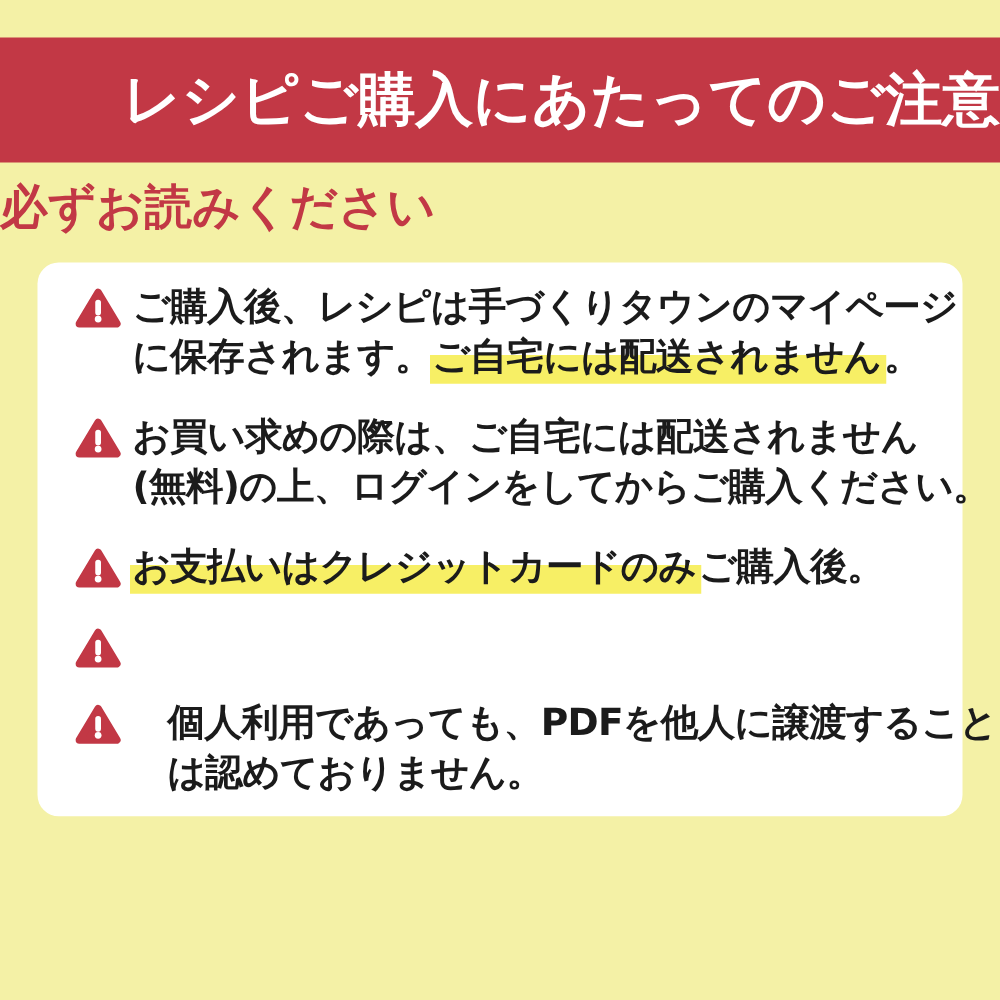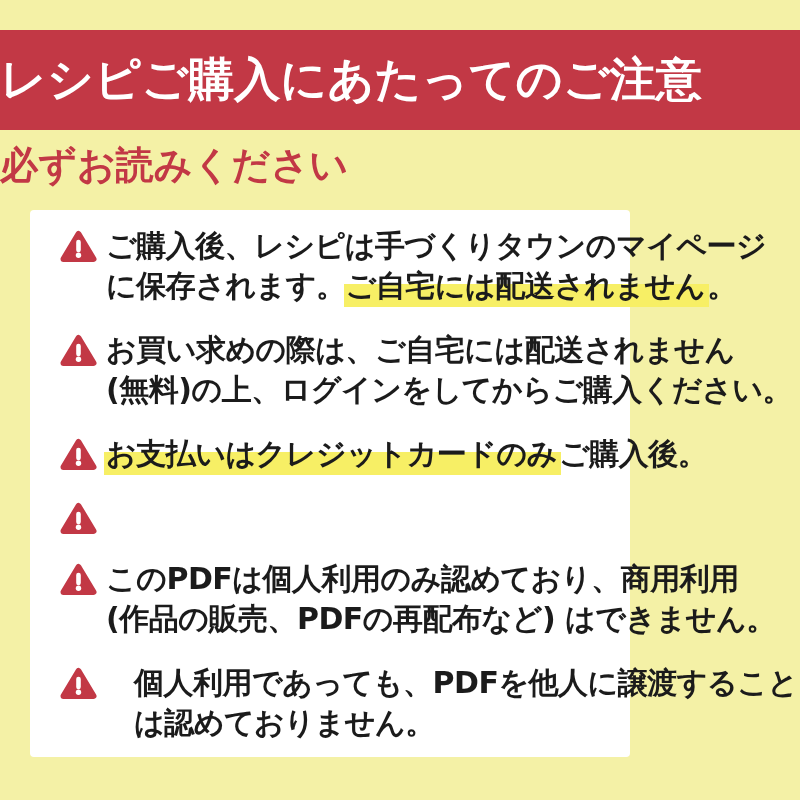--- a/index.html
+++ b/index.html
@@ -15,44 +15,44 @@
     font-family: "DejaVu Sans", "Liberation Sans", sans-serif;
     background: var(--background);
     overflow: hidden;
   }
   .page { width: 800px; height: 800px; background: var(--background); }
 
   .banner {
     margin-top: 30px;
     width: 800px; height: 100px;
     background: var(--banner-red);
-    display: flex; align-items: center; justify-content: flex-start;
+    display: flex; align-items: center; justify-content: flex-end;
   }
   .banner h1 {
     color: #ffffff;
     font-size: 46px;
     font-weight: 700;
     letter-spacing: 0px;
     white-space: nowrap;
   }
 
   .subtitle {
     margin-top: 13px;
     color: var(--banner-red);
     font-size: 38px;
     font-weight: 700;
     line-height: 44px;
     white-space: nowrap;
   }
 
   .card {
     margin: 23px 30px 0 30px;
-    width: 600px;
+    width: 740px;
     background: var(--card-white);
-    border-radius: 4px;
+    border-radius: 17px;
     padding: 16px 22px 14px 30px;
   }
 
   .notice-list { list-style: none; }
 
   .notice-item {
     display: flex;
     align-items: flex-start;
     margin-bottom: 24px;
   }
@@ -141,33 +141,20 @@
       <li class="notice-item">
         <span class="warn">
           <svg viewBox="0 0 37 33">
               <path d="M18.5 4 L33.5 29 L3.5 29 Z" fill="#c23845" stroke="#c23845" stroke-width="6" stroke-linejoin="round"></path>
               <path d="M18.5 12 v8" stroke="#fff" stroke-width="4.6" stroke-linecap="round"></path>
               <circle cx="18.5" cy="25.2" r="2.7" fill="#fff"></circle>
             </svg>
         </span>
       </li>
 
-      <li class="notice-item">
-        <span class="warn">
-          <svg viewBox="0 0 37 33">
-              <path d="M18.5 4 L33.5 29 L3.5 29 Z" fill="#c23845" stroke="#c23845" stroke-width="6" stroke-linejoin="round"></path>
-              <path d="M18.5 12 v8" stroke="#fff" stroke-width="4.6" stroke-linecap="round"></path>
-              <circle cx="18.5" cy="25.2" r="2.7" fill="#fff"></circle>
-            </svg>
-        </span>
-        <div class="notice-text">
-          <div class="line"><span>このPDFは個人利用のみ認めており、商用利用</span><span></span></div>
-          <div class="line"><span>(作品の販売、PDFの再配布など) はできません。</span><span></span></div>
-        </div>
-      </li>
 
       <li class="notice-item">
         <span class="warn">
           <svg viewBox="0 0 37 33">
               <path d="M18.5 4 L33.5 29 L3.5 29 Z" fill="#c23845" stroke="#c23845" stroke-width="6" stroke-linejoin="round"></path>
               <path d="M18.5 12 v8" stroke="#fff" stroke-width="4.6" stroke-linecap="round"></path>
               <circle cx="18.5" cy="25.2" r="2.7" fill="#fff"></circle>
             </svg>
         </span>
         <div class="notice-text">

